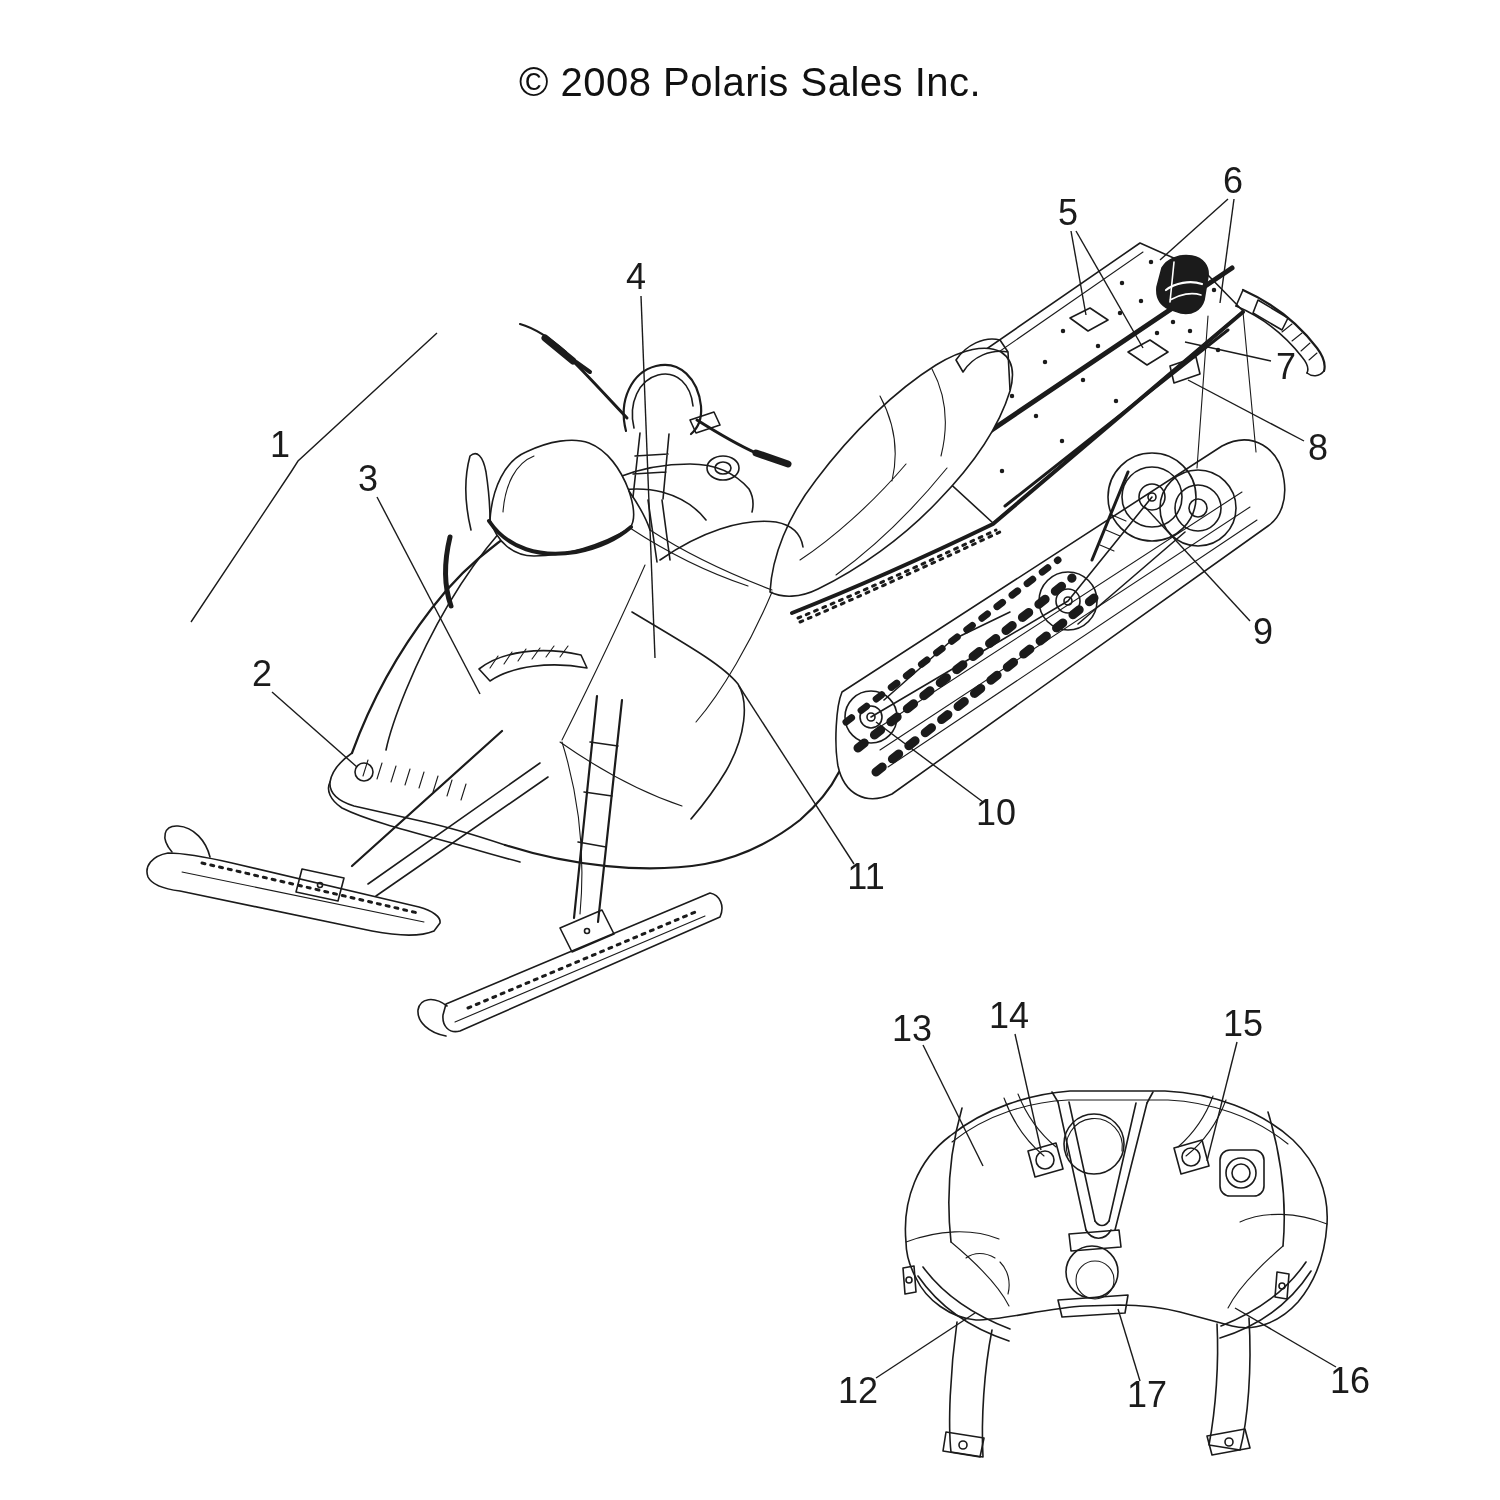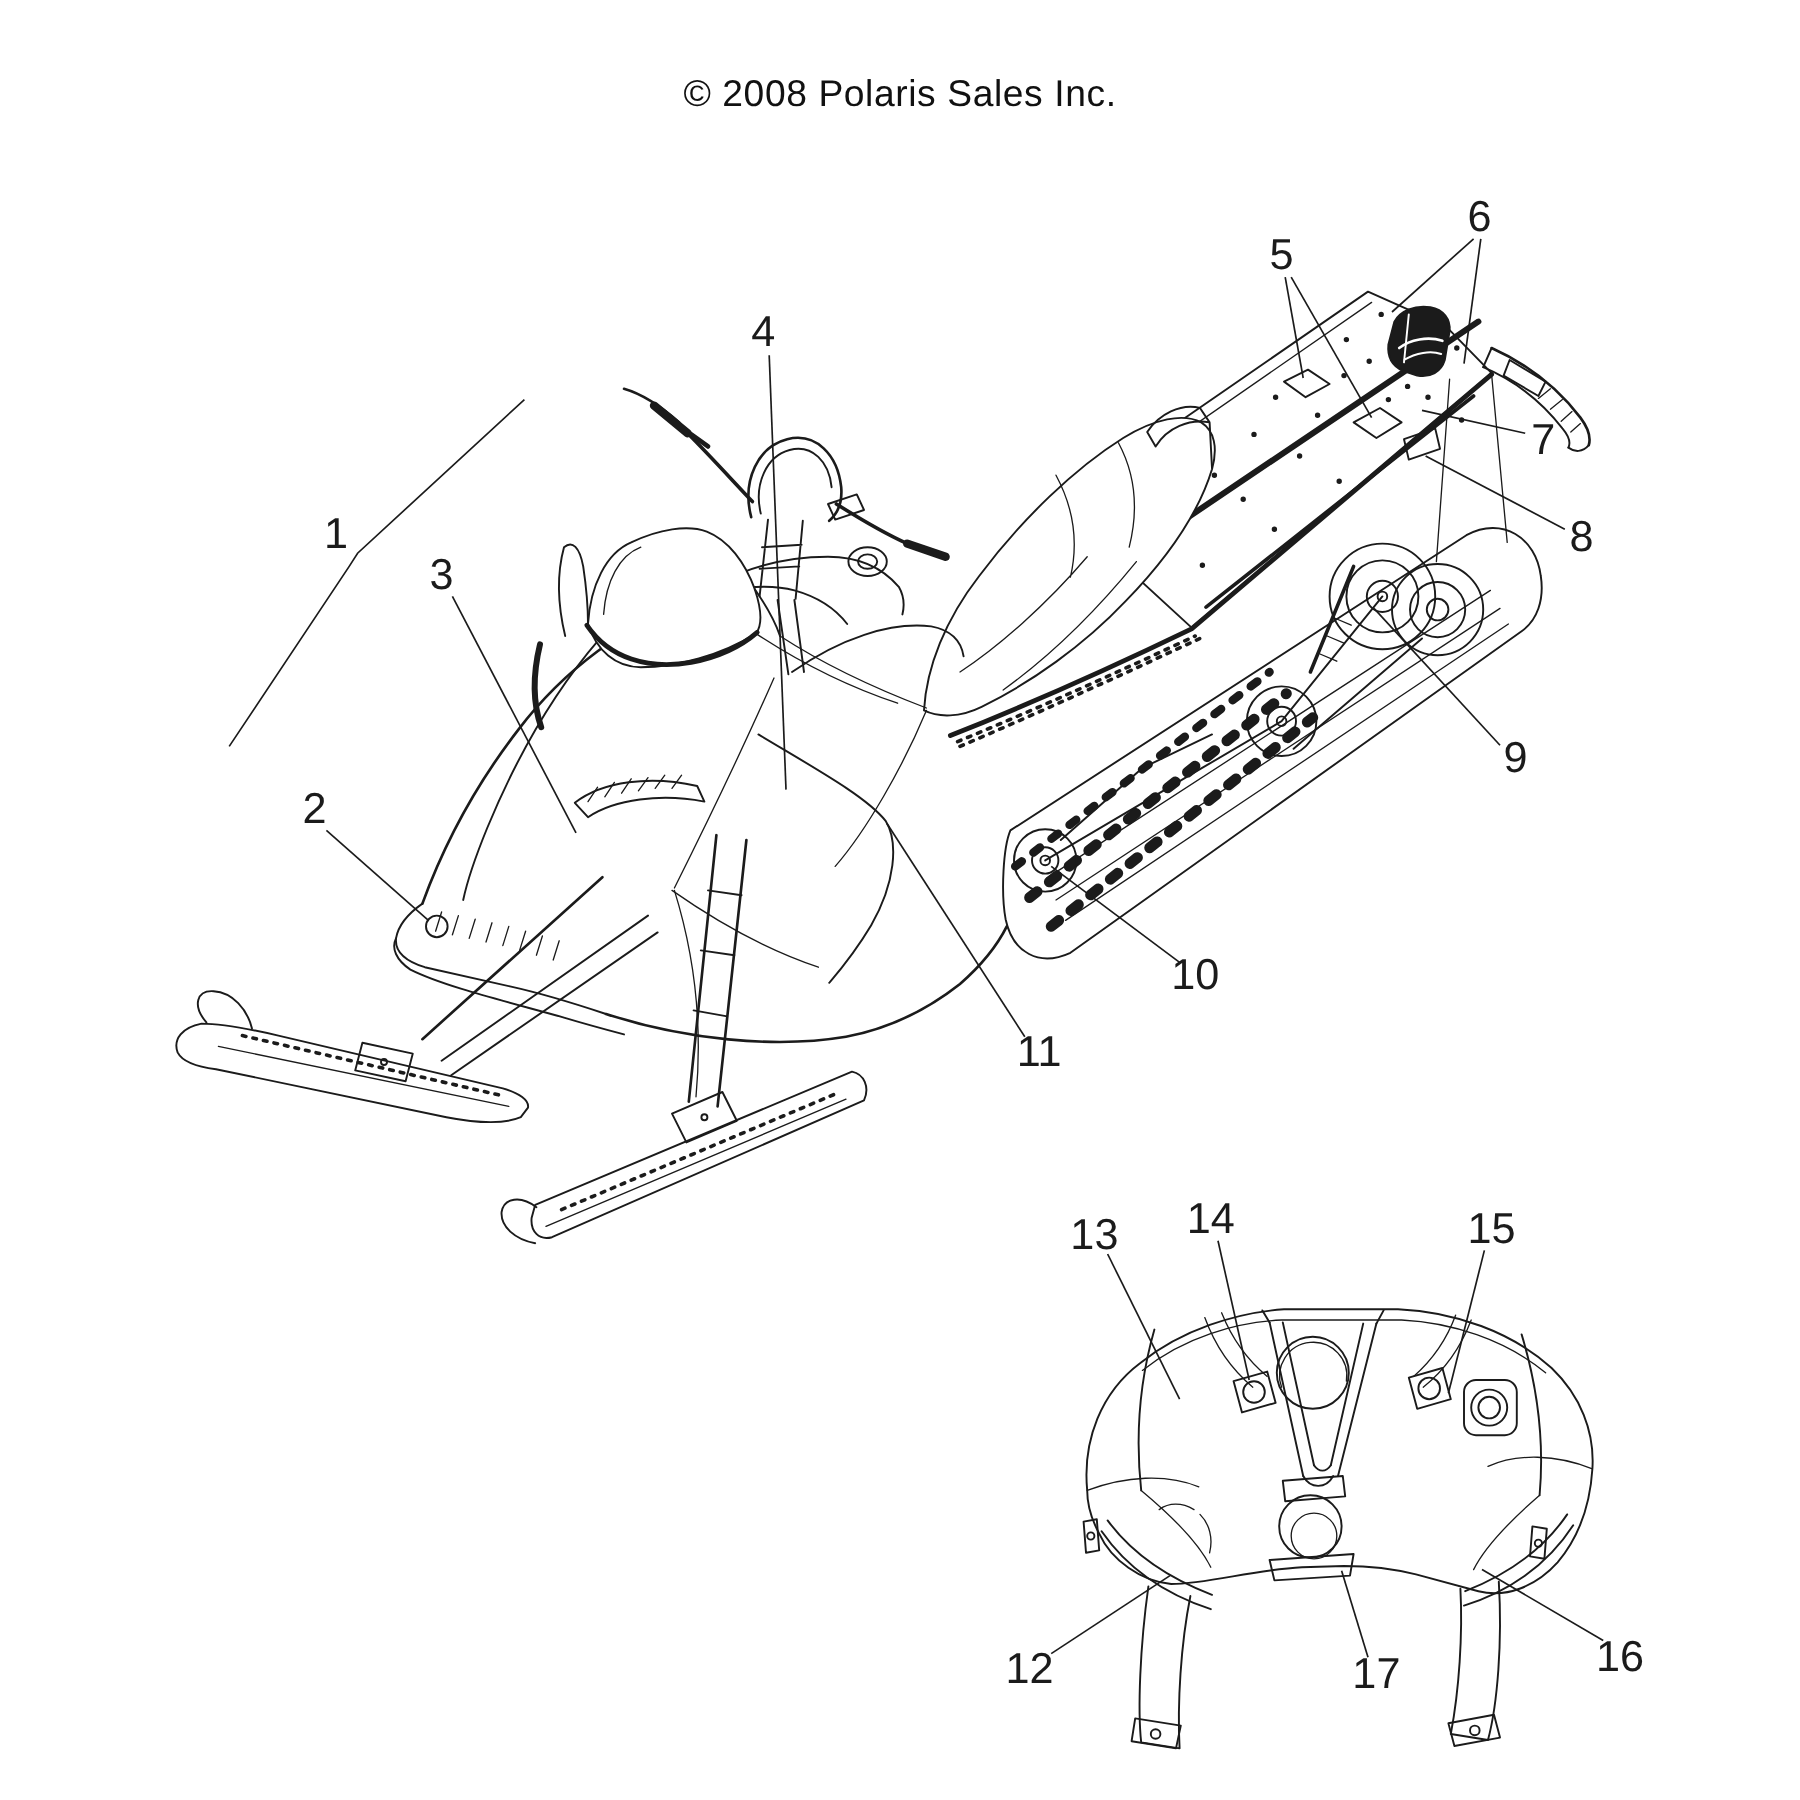--- a/index.html
+++ b/index.html
@@ -1,19 +1,19 @@
 <!DOCTYPE html>
 <html><head>
 <meta charset="utf-8">
 <style>
   html,body{margin:0;padding:0;background:#fff;}
   #page{position:relative;width:1500px;height:1500px;background:#fff;overflow:hidden;
         font-family:"Liberation Sans",sans-serif;}
   #copyright{position:absolute;top:60px;left:0;right:0;text-align:center;
-             font-size:31px;color:#111;letter-spacing:0.5px;}
+             font-size:40px;color:#111;letter-spacing:0.5px;}
   svg{position:absolute;top:0;left:0;}
   .art path,.art polyline,.art circle,.art ellipse,.art rect{
       fill:none;stroke:#1b1b1b;stroke-width:1.6;stroke-linecap:round;stroke-linejoin:round;}
   .art .w1{stroke-width:1.1}
   .art .w2{stroke-width:2.2}
   .art .w3{stroke-width:3}
   .art .w4{stroke-width:4}
   .art .hv{stroke-width:5}
   .art .fillw{fill:#ffffff}
   .art .dark{fill:#1b1b1b;stroke:#1b1b1b}

